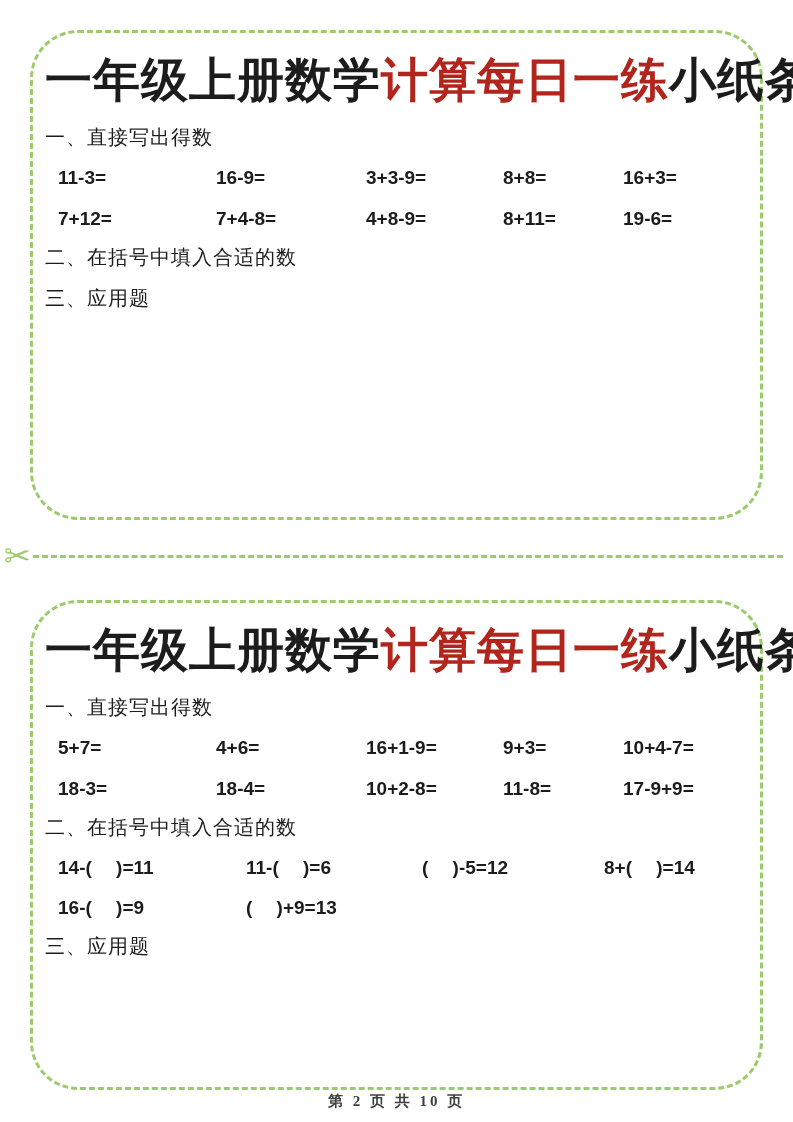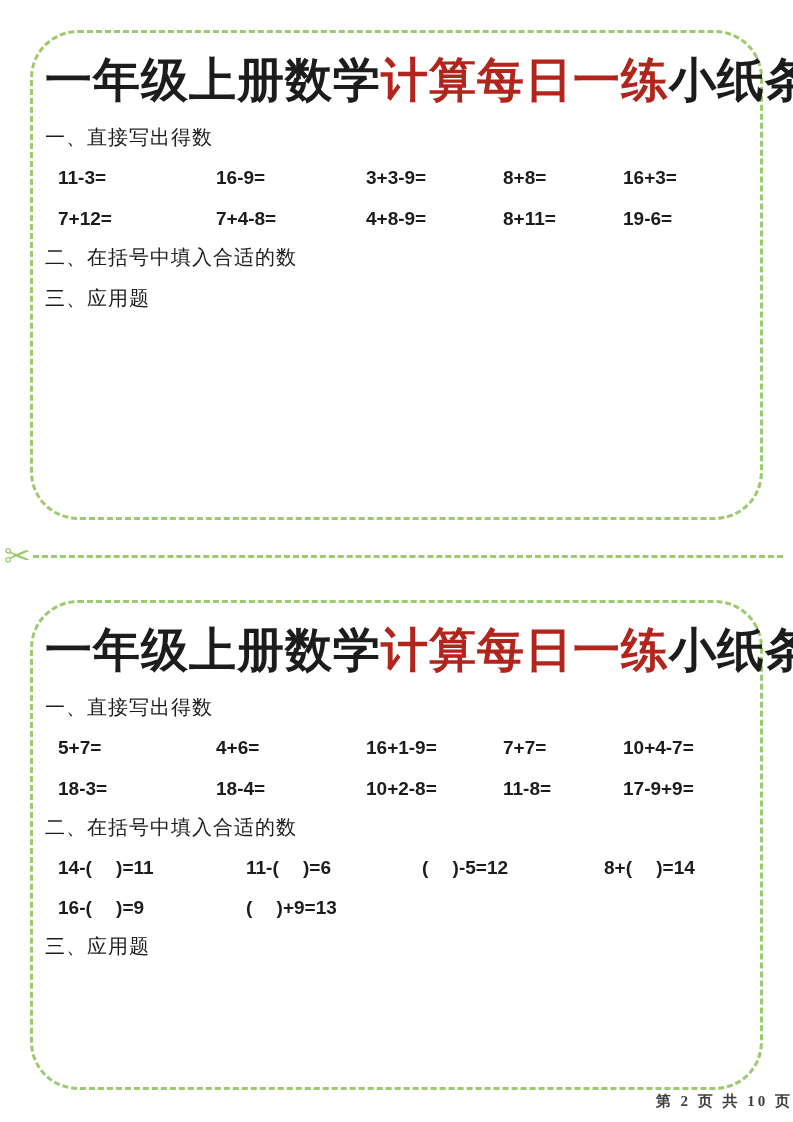--- a/index.html
+++ b/index.html
@@ -84,21 +84,21 @@
     flex: 1;
     height: 0;
     border-top: 3px dashed #9ccb6e;
     margin: 0 10px 0 2px;
   }
   .page-footer {
     position: absolute;
     top: 1092px;
     left: 0;
     width: 100%;
-    text-align: right;
+    text-align: center;
     font-family: "Liberation Serif", "DejaVu Serif", serif;
     font-size: 15px;
     font-weight: 700;
     color: #3f3f3f;
     letter-spacing: 3px;
   }
 </style>
 </head>
 <body>
 
@@ -132,21 +132,21 @@
   </div>
 
   <section class="card card-day4">
     <h1 class="card-title"><span>一年级上册数学</span><span class="red">计算每日一练</span><span>小纸条</span><span>（</span><span class="red">Day4</span><span>）</span></h1>
 
     <h2 class="section-heading">一、直接写出得数</h2>
     <div class="problem-grid grid5">
       <span class="cell">5+7=</span>
       <span class="cell">4+6=</span>
       <span class="cell">16+1-9=</span>
-      <span class="cell">7+7=</span>
+      <span class="cell">9+3=</span>
       <span class="cell">10+4-7=</span>
       <span class="cell">18-3=</span>
       <span class="cell">18-4=</span>
       <span class="cell">10+2-8=</span>
       <span class="cell">11-8=</span>
       <span class="cell">17-9+9=</span>
     </div>
 
     <h2 class="section-heading">二、在括号中填入合适的数</h2>
     <div class="problem-grid grid4">

